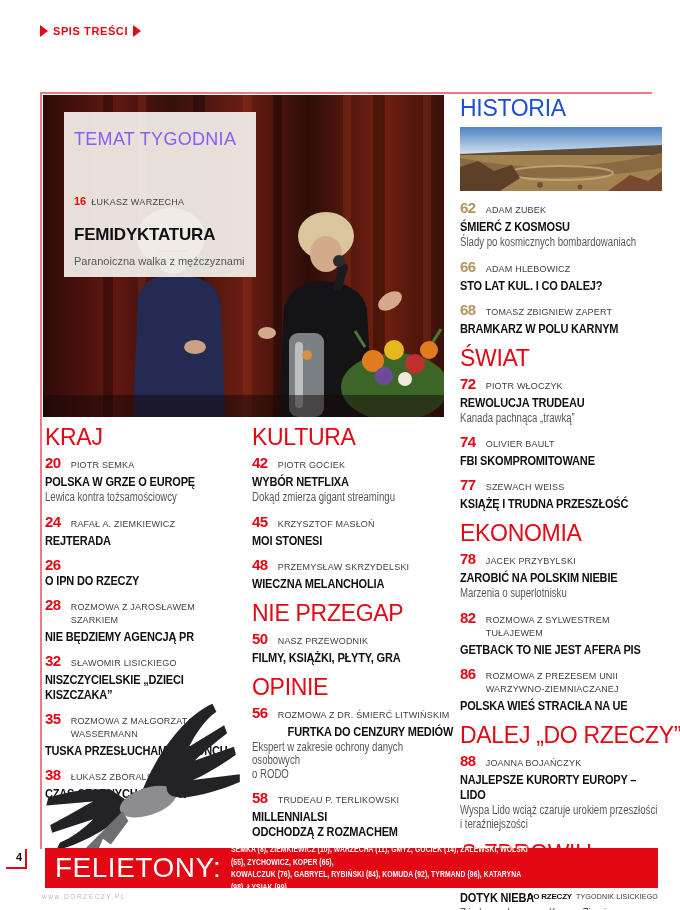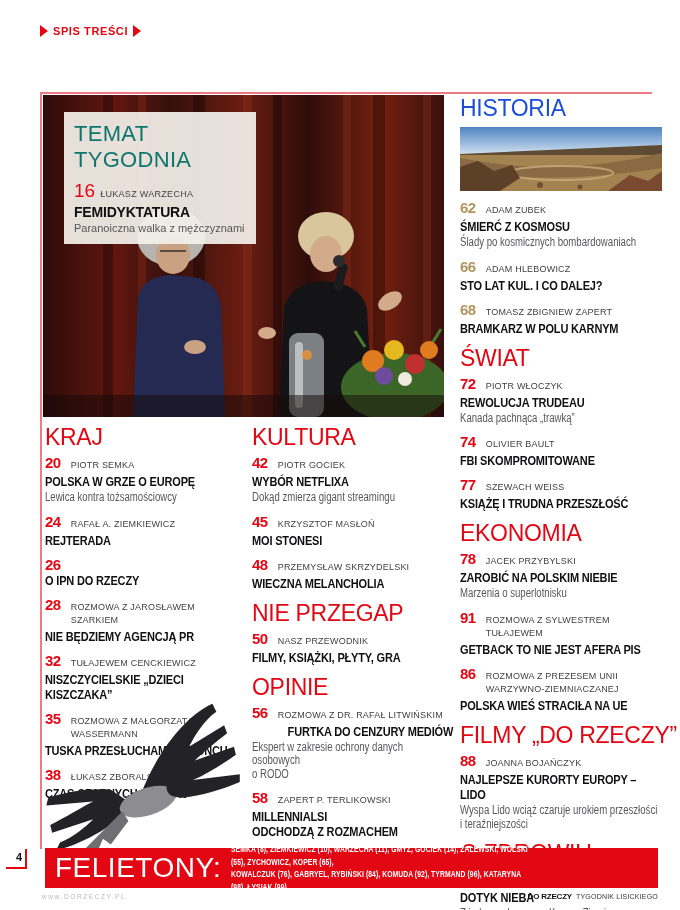--- a/index.html
+++ b/index.html
@@ -9,26 +9,26 @@
   .kicker{position:absolute;left:40px;top:25px;display:flex;align-items:center;gap:5px;color:#e30613;font-weight:700;font-size:11px;letter-spacing:.6px;}
   .tri{width:0;height:0;border-top:6px solid transparent;border-bottom:6px solid transparent;border-left:8px solid #e30613;display:inline-block;}
 
   
   .rule-h{position:absolute;left:40px;top:92px;width:612px;height:1.5px;background:#ee7a86;}
   .rule-v{position:absolute;left:40px;top:92px;width:1.5px;height:757px;background:#ee7a86;}
 
   
   .mainphoto{position:absolute;left:43px;top:95px;width:401px;height:322px;display:block;}
   .featurebox{position:absolute;left:64px;top:112px;width:192px;background:rgba(243,240,233,.93);padding:9px 10px 10px;box-sizing:border-box;}
-  .featurebox h1{margin:0 0 7px;font-size:22px;font-weight:400;color:#0f766e;letter-spacing:.3px;}
+  .featurebox h1{margin:8px 0 7px;font-size:18px;font-weight:400;color:#8b5cf6;letter-spacing:.3px;}
   .f-line{display:flex;align-items:baseline;gap:5px;}
-  .f-num{color:#e30613;font-weight:400;font-size:19px;}
+  .f-num{color:#e30613;font-weight:700;font-size:11px;margin-top:38px;}
   .f-auth{font-size:9px;color:#454545;letter-spacing:.3px;}
-  .f-title{font-weight:700;font-size:14px;color:#101012;margin-top:2px;letter-spacing:-.2px;}
-  .f-sub{font-size:11px;color:#55565a;margin-top:2px;}
+  .f-title{font-weight:700;font-size:17px;color:#101012;margin-top:18px;letter-spacing:-.2px;}
+  .f-sub{font-size:11px;color:#55565a;margin-top:10px;}
 
   
   .col{position:absolute;}
   .col-left{left:45px;top:425px;width:196px;}
   .col-mid{left:252px;top:425px;width:200px;}
   .col-right{left:460px;top:96px;width:202px;}
 
   h2.sec{margin:10px 0 7px;font-size:23px;font-weight:400;color:#e30613;letter-spacing:-.3px;line-height:1.05;white-space:nowrap;}
   .col .sb:first-child h2.sec{margin-top:0;}
   .gold h2.sec{color:#1d4ed8;}
@@ -165,21 +165,21 @@
     <div class="e">
       <div class="eh">
           <span class="num">28</span>
           <span class="auth">ROZMOWA Z JAROSŁAWEM SZARKIEM</span>
         </div>
       <div class="et">NIE BĘDZIEMY AGENCJĄ PR</div>
     </div>
     <div class="e">
       <div class="eh">
           <span class="num">32</span>
-          <span class="auth">TUŁAJEWEM CENCKIEWICZ</span>
+          <span class="auth">SŁAWOMIR LISICKIEGO</span>
         </div>
       <div class="et">NISZCZYCIELSKIE „DZIECI KISZCZAKA”</div>
     </div>
     <div class="e">
       <div class="eh">
           <span class="num">35</span>
           <span class="auth">ROZMOWA Z MAŁGORZATĄ WASSERMANN</span>
         </div>
       <div class="et">TUSKA PRZESŁUCHAM NA KOŃCU</div>
     </div>
@@ -227,30 +227,30 @@
           <span class="auth">NASZ PRZEWODNIK</span>
         </div>
       <div class="et">FILMY, KSIĄŻKI, PŁYTY, GRA</div>
     </div>
   </section>
   <section class="sb">
     <h2 class="sec">OPINIE</h2>
     <div class="e">
       <div class="eh">
           <span class="num">56</span>
-          <span class="auth">ROZMOWA Z DR. RAFAŁ LITWIŃSKIM</span>
+          <span class="auth">ROZMOWA Z DR. ŚMIERĆ LITWIŃSKIM</span>
         </div>
       <div class="et indent">FURTKA DO CENZURY MEDIÓW</div>
       <div class="es">Ekspert w zakresie ochrony danych osobowych
 o RODO</div>
     </div>
     <div class="e">
       <div class="eh">
           <span class="num">58</span>
-          <span class="auth">ZAPERT P. TERLIKOWSKI</span>
+          <span class="auth">TRUDEAU P. TERLIKOWSKI</span>
         </div>
       <div class="et">MILLENNIALSI
 ODCHODZĄ Z ROZMACHEM</div>
     </div>
     <div class="e">
       <div class="eh">
           <span class="num">60</span>
           <span class="auth">JAN KRZYSZTOF KELUS</span>
         </div>
       <div class="et">TALARY ZŁEJ SŁAWY</div>
@@ -331,36 +331,36 @@
     <div class="e">
       <div class="eh">
           <span class="num">78</span>
           <span class="auth">JACEK PRZYBYLSKI</span>
         </div>
       <div class="et">ZAROBIĆ NA POLSKIM NIEBIE</div>
       <div class="es">Marzenia o superlotnisku</div>
     </div>
     <div class="e">
       <div class="eh">
-          <span class="num">91</span>
+          <span class="num">82</span>
           <span class="auth">ROZMOWA Z SYLWESTREM TUŁAJEWEM</span>
         </div>
       <div class="et">GETBACK TO NIE JEST AFERA PIS</div>
     </div>
     <div class="e">
       <div class="eh">
           <span class="num">86</span>
           <span class="auth">ROZMOWA Z PREZESEM UNII
 WARZYWNO-ZIEMNIACZANEJ</span>
         </div>
       <div class="et">POLSKA WIEŚ STRACIŁA NA UE</div>
     </div>
   </section>
   <section class="sb">
-    <h2 class="sec">FILMY „DO RZECZY”</h2>
+    <h2 class="sec">DALEJ „DO RZECZY”</h2>
     <div class="e">
       <div class="eh">
           <span class="num">88</span>
           <span class="auth">JOANNA BOJAŃCZYK</span>
         </div>
       <div class="et">NAJLEPSZE KURORTY EUROPY – LIDO</div>
       <div class="es">Wyspa Lido wciąż czaruje urokiem przeszłości
 i teraźniejszości</div>
     </div>
   </section>

